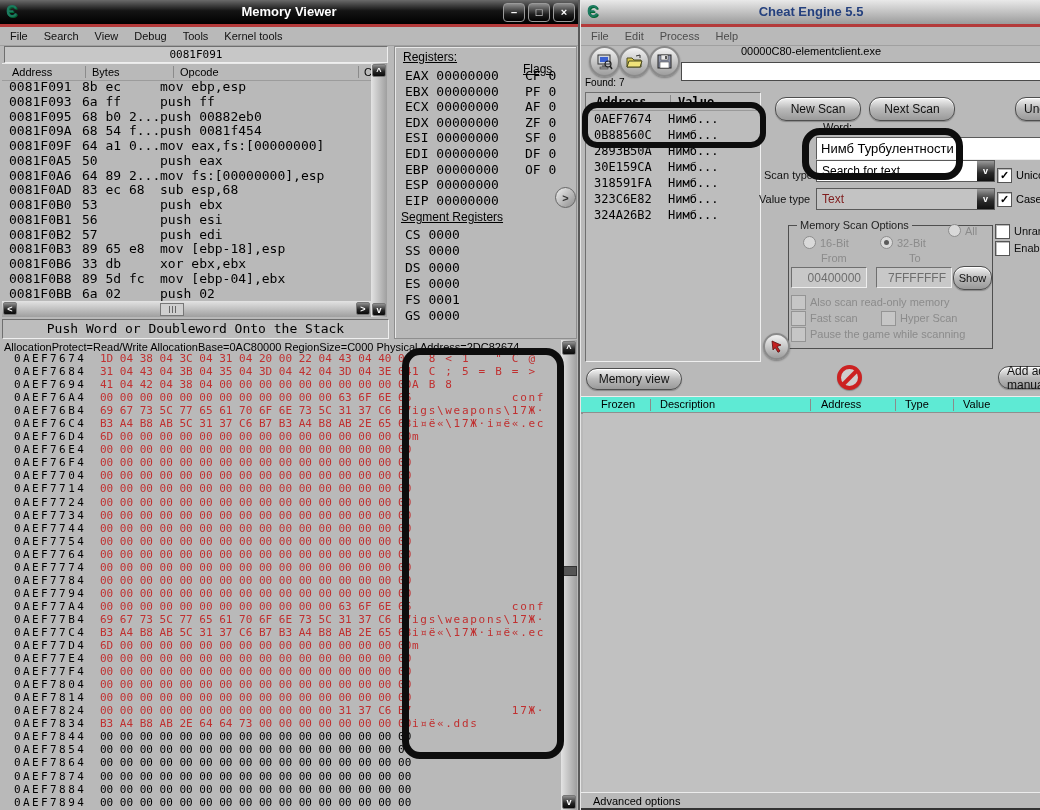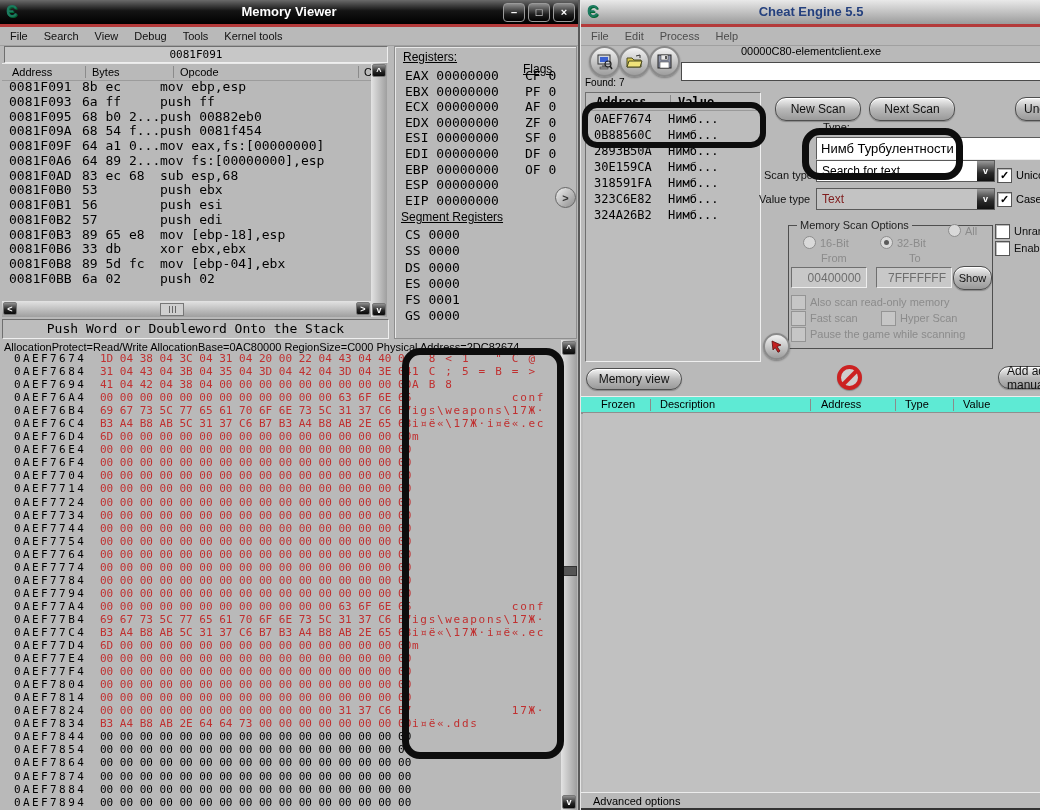--- a/index.html
+++ b/index.html
@@ -172,20 +172,21 @@
     <i class="colsep" style="left:83px"></i>
       <i class="colsep" style="left:171px"></i>
       <i class="colsep" style="left:356px"></i>
   </div>
   <div class="abs mono" id="disasm-rows">
       <div class="drow"><span class="d-addr">0081F091</span><span class="d-bytes">8b ec</span><span class="d-op">mov ebp,esp</span></div>
       <div class="drow"><span class="d-addr">0081F093</span><span class="d-bytes">6a ff</span><span class="d-op">push ff</span></div>
       <div class="drow"><span class="d-addr">0081F095</span><span class="d-bytes">68 b0 2...</span><span class="d-op">push 00882eb0</span></div>
       <div class="drow"><span class="d-addr">0081F09A</span><span class="d-bytes">68 54 f...</span><span class="d-op">push 0081f454</span></div>
       <div class="drow"><span class="d-addr">0081F09F</span><span class="d-bytes">64 a1 0...</span><span class="d-op">mov eax,fs:[00000000]</span></div>
+      <div class="drow"><span class="d-addr">0081F0A5</span><span class="d-bytes">50</span><span class="d-op">push eax</span></div>
       <div class="drow"><span class="d-addr">0081F0A6</span><span class="d-bytes">64 89 2...</span><span class="d-op">mov fs:[00000000],esp</span></div>
       <div class="drow"><span class="d-addr">0081F0AD</span><span class="d-bytes">83 ec 68</span><span class="d-op">sub esp,68</span></div>
       <div class="drow"><span class="d-addr">0081F0B0</span><span class="d-bytes">53</span><span class="d-op">push ebx</span></div>
       <div class="drow"><span class="d-addr">0081F0B1</span><span class="d-bytes">56</span><span class="d-op">push esi</span></div>
       <div class="drow"><span class="d-addr">0081F0B2</span><span class="d-bytes">57</span><span class="d-op">push edi</span></div>
       <div class="drow"><span class="d-addr">0081F0B3</span><span class="d-bytes">89 65 e8</span><span class="d-op">mov [ebp-18],esp</span></div>
       <div class="drow"><span class="d-addr">0081F0B6</span><span class="d-bytes">33 db</span><span class="d-op">xor ebx,ebx</span></div>
       <div class="drow"><span class="d-addr">0081F0B8</span><span class="d-bytes">89 5d fc</span><span class="d-op">mov [ebp-04],ebx</span></div>
       <div class="drow"><span class="d-addr">0081F0BB</span><span class="d-bytes">6a 02</span><span class="d-op">push 02</span></div>
     </div>
@@ -343,21 +344,21 @@
         <div class="frow"><span class="f-addr">318591FA</span><span class="f-val">Нимб...</span></div>
         <div class="frow"><span class="f-addr">323C6E82</span><span class="f-val">Нимб...</span></div>
         <div class="frow"><span class="f-addr">324A26B2</span><span class="f-val">Нимб...</span></div>
       </div>
   </div>
 
   <span class="pill" style="left:194px;top:97px;width:84px;height:22px">New Scan</span>
   <span class="pill" style="left:288px;top:97px;width:84px;height:22px">Next Scan</span>
   <span class="pill" style="left:434px;top:97px;width:84px;height:22px;justify-content:flex-start;padding-left:8px">Undo scan</span>
 
-  <span class="lbl" style="left:242px;top:121px">Type:</span>
+  <span class="lbl" style="left:242px;top:121px">Word:</span>
   <input class="textbox" style="left: 235px; top: 137px; width: 240px; height: 21px;" value="Нимб Турбулентности">
 
   <span class="lbl" style="left:183px;top:169px">Scan type</span>
   <span class="dd" style="left:235px;top:160px;width:177px">
     <span class="dd-text">Search for text</span>
     <span class="dd-btn">v</span>
   </span>
   <span class="lbl" style="left:178px;top:193px">Value type</span>
   <span class="dd dis" style="left:235px;top:188px;width:177px">
     <span class="dd-text">Text</span>

